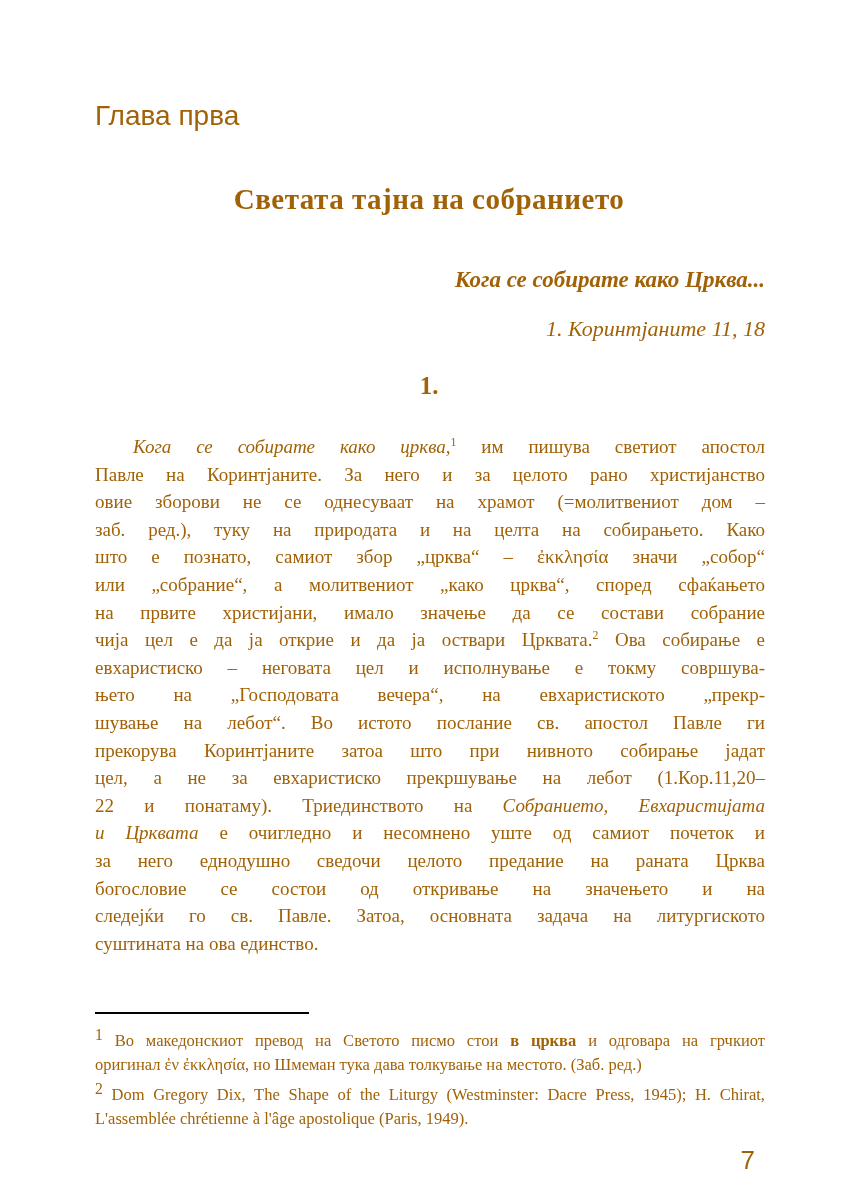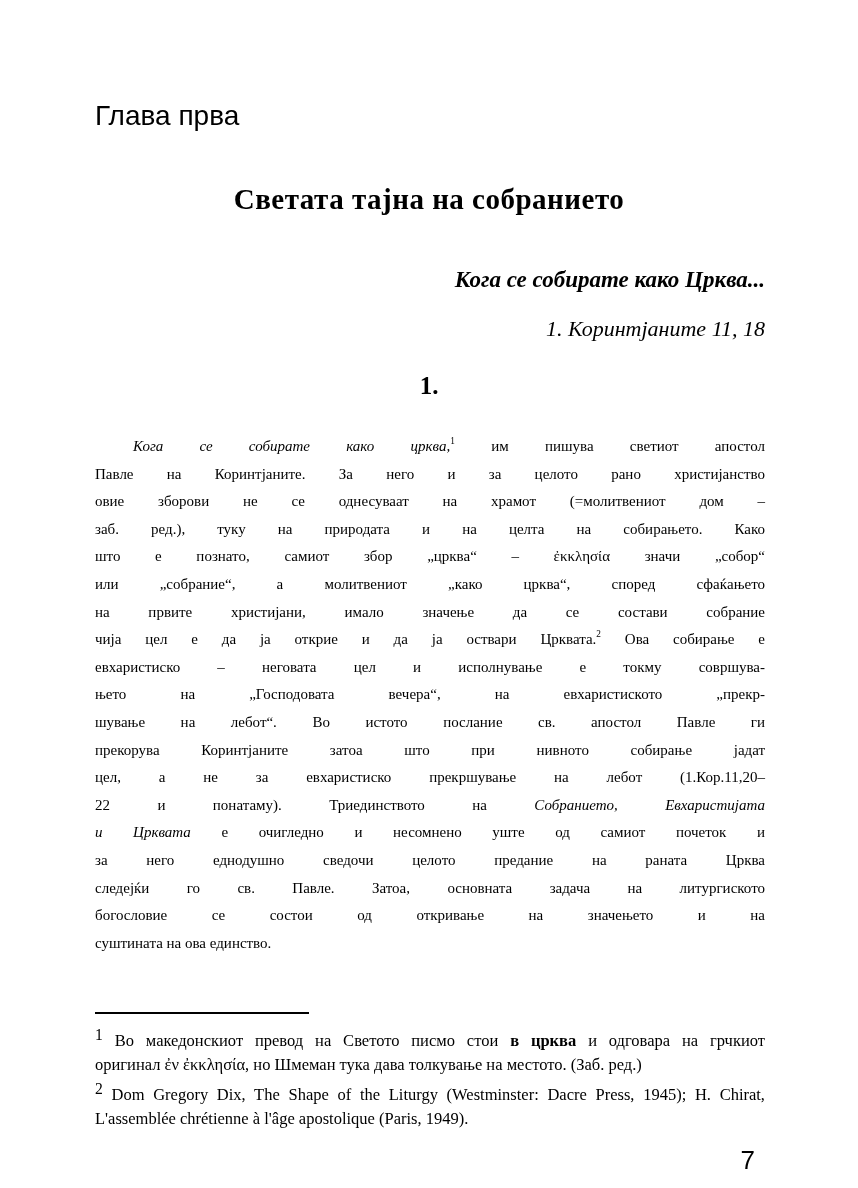--- a/index.html
+++ b/index.html
@@ -5,21 +5,21 @@
   html, body {
     margin: 0;
     padding: 0;
     background: #ffffff;
   }
   .page {
     position: relative;
     width: 858px;
     height: 1188px;
     background: #ffffff;
-    color: #000000;
+    color: #a16207;
     overflow: hidden;
     font-family: "Liberation Serif", "DejaVu Serif", serif;
   }
   .chapter-label {
     position: absolute;
     left: 95px;
     top: 100px;
     font-family: "Liberation Sans", "DejaVu Sans", sans-serif;
     font-size: 28px;
     line-height: 32px;
@@ -63,21 +63,21 @@
     text-align: center;
     font-weight: bold;
     font-size: 25px;
     line-height: 30px;
   }
   .body-text {
     position: absolute;
     left: 95px;
     top: 433px;
     width: 670px;
-    font-size: 15px;
+    font-size: 19px;
     line-height: 27.6px;
   }
   .line {
     text-align: justify;
     text-align-last: justify;
   }
   .line.last {
     text-align-last: left;
   }
   .line.indent {
@@ -151,22 +151,22 @@
       <div class="line"><span>на првите христијани, имало значење да се состави собрание</span></div>
       <div class="line"><span>чија цел е да ја открие и да ја оствари Црквата.</span><span class="sup">2</span><span> Ова собирање е</span></div>
       <div class="line"><span>евхаристиско – неговата цел и исполнување е токму совршува-</span></div>
       <div class="line"><span>њето на „Господовата вечера“, на евхаристиското „прекр-</span></div>
       <div class="line"><span>шување на лебот“. Во истото послание св. апостол Павле ги</span></div>
       <div class="line"><span>прекорува Коринтјаните затоа што при нивното собирање јадат</span></div>
       <div class="line"><span>цел, а не за евхаристиско прекршување на лебот (1.Кор.11,20–</span></div>
       <div class="line"><span>22 и понатаму). Триединството на </span><span class="i">Собранието, Евхаристијата</span></div>
       <div class="line"><span class="i">и Црквата</span><span> е очигледно и несомнено уште од самиот почеток и</span></div>
       <div class="line"><span>за него еднодушно сведочи целото предание на раната Црква</span></div>
+      <div class="line"><span>богословие се состои од откривање на значењето и на</span></div>
       <div class="line"><span>следејќи го св. Павле. Затоа, основната задача на литургиското</span></div>
-      <div class="line"><span>богословие се состои од откривање на значењето и на</span></div>
       <div class="line last"><span>суштината на ова единство.</span></div>
     </div>
 
   <hr class="footnote-rule">
 
   <div class="footnotes" id="footnotes">
       <div class="footnote">
         <div class="line"><span class="mark">1</span><span> Во македонскиот превод на Светото писмо стои </span><span class="b">в црква</span><span> и одговара на грчкиот</span></div>
         <div class="line last"><span>оригинал ἐν ἐκκλησία, но Шмеман тука дава толкување на местото. (Заб. ред.)</span></div>
       </div>

